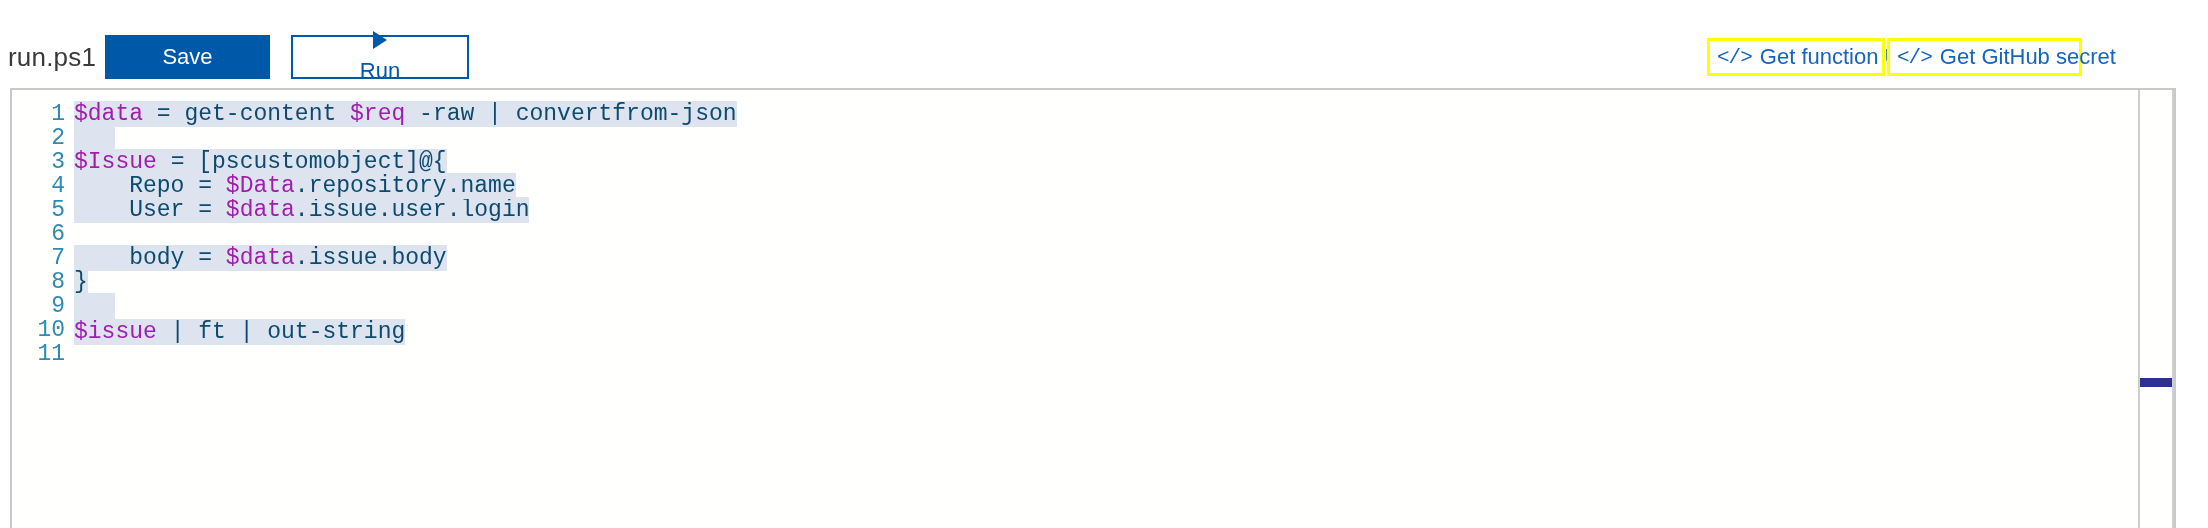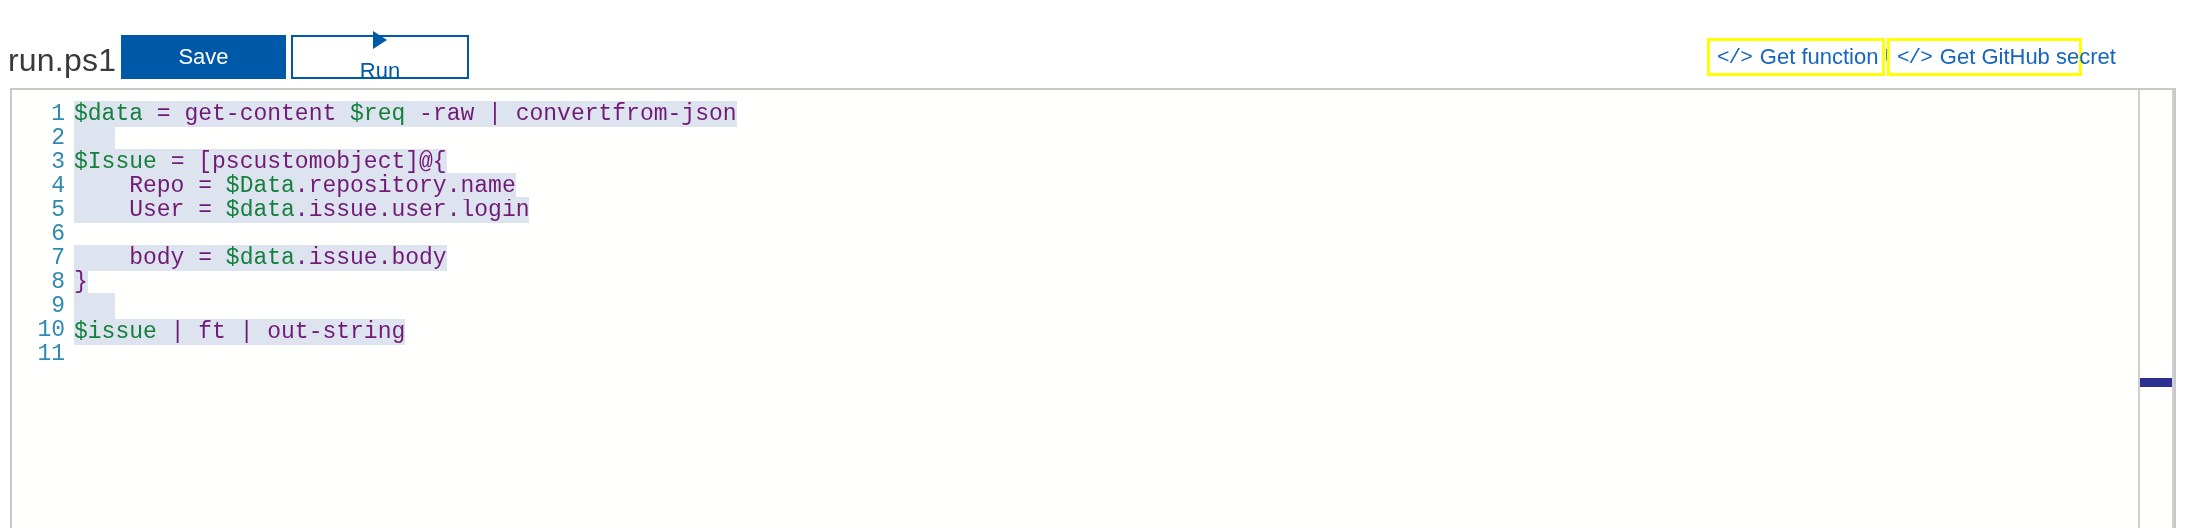--- a/index.html
+++ b/index.html
@@ -11,26 +11,26 @@
   }
 
   
   .header {
     position:absolute; left:0; top:0;
     width:2208px; height:88px;
     background:#ffffff;
   }
   .filename {
     position:absolute; left:8px; top:42px;
-    font-size:32px; color:#3a3a3a;
+    font-size:26px; color:#3a3a3a;
     letter-spacing:0.2px;
     white-space:nowrap;
   }
   .btn-save {
-    position:absolute; left:121px; top:35px;
+    position:absolute; left:105px; top:35px;
     width:165px; height:44px;
     background:#0058a8;
     border:none;
     color:#ffffff;
     font-size:22px;
     font-family:"Liberation Sans", sans-serif;
     cursor:pointer;
     display:flex; align-items:center; justify-content:center;
   }
   .btn-run {
@@ -109,22 +109,22 @@
     height:24px;
     line-height:24px;
     font-family:"Liberation Mono", monospace;
     font-size:23px;
     color:#1a1a1a;
     white-space:pre;
   }
   .cline .sel {
     background:#dde4ef;
   }
-  .var { color:#15803d; }
-  .plain { color:#701a75; }
+  .var { color:#a21caf; }
+  .plain { color:#0c4a6e; }
 
   
   .scroll-col {
     position:absolute; right:0; top:0;
     width:36px; height:100%;
     background:#fffffe;
     border-left:2px solid #cfcfcf;
     border-right:2px solid #cfcfcf;
   }
   .scroll-marker {

